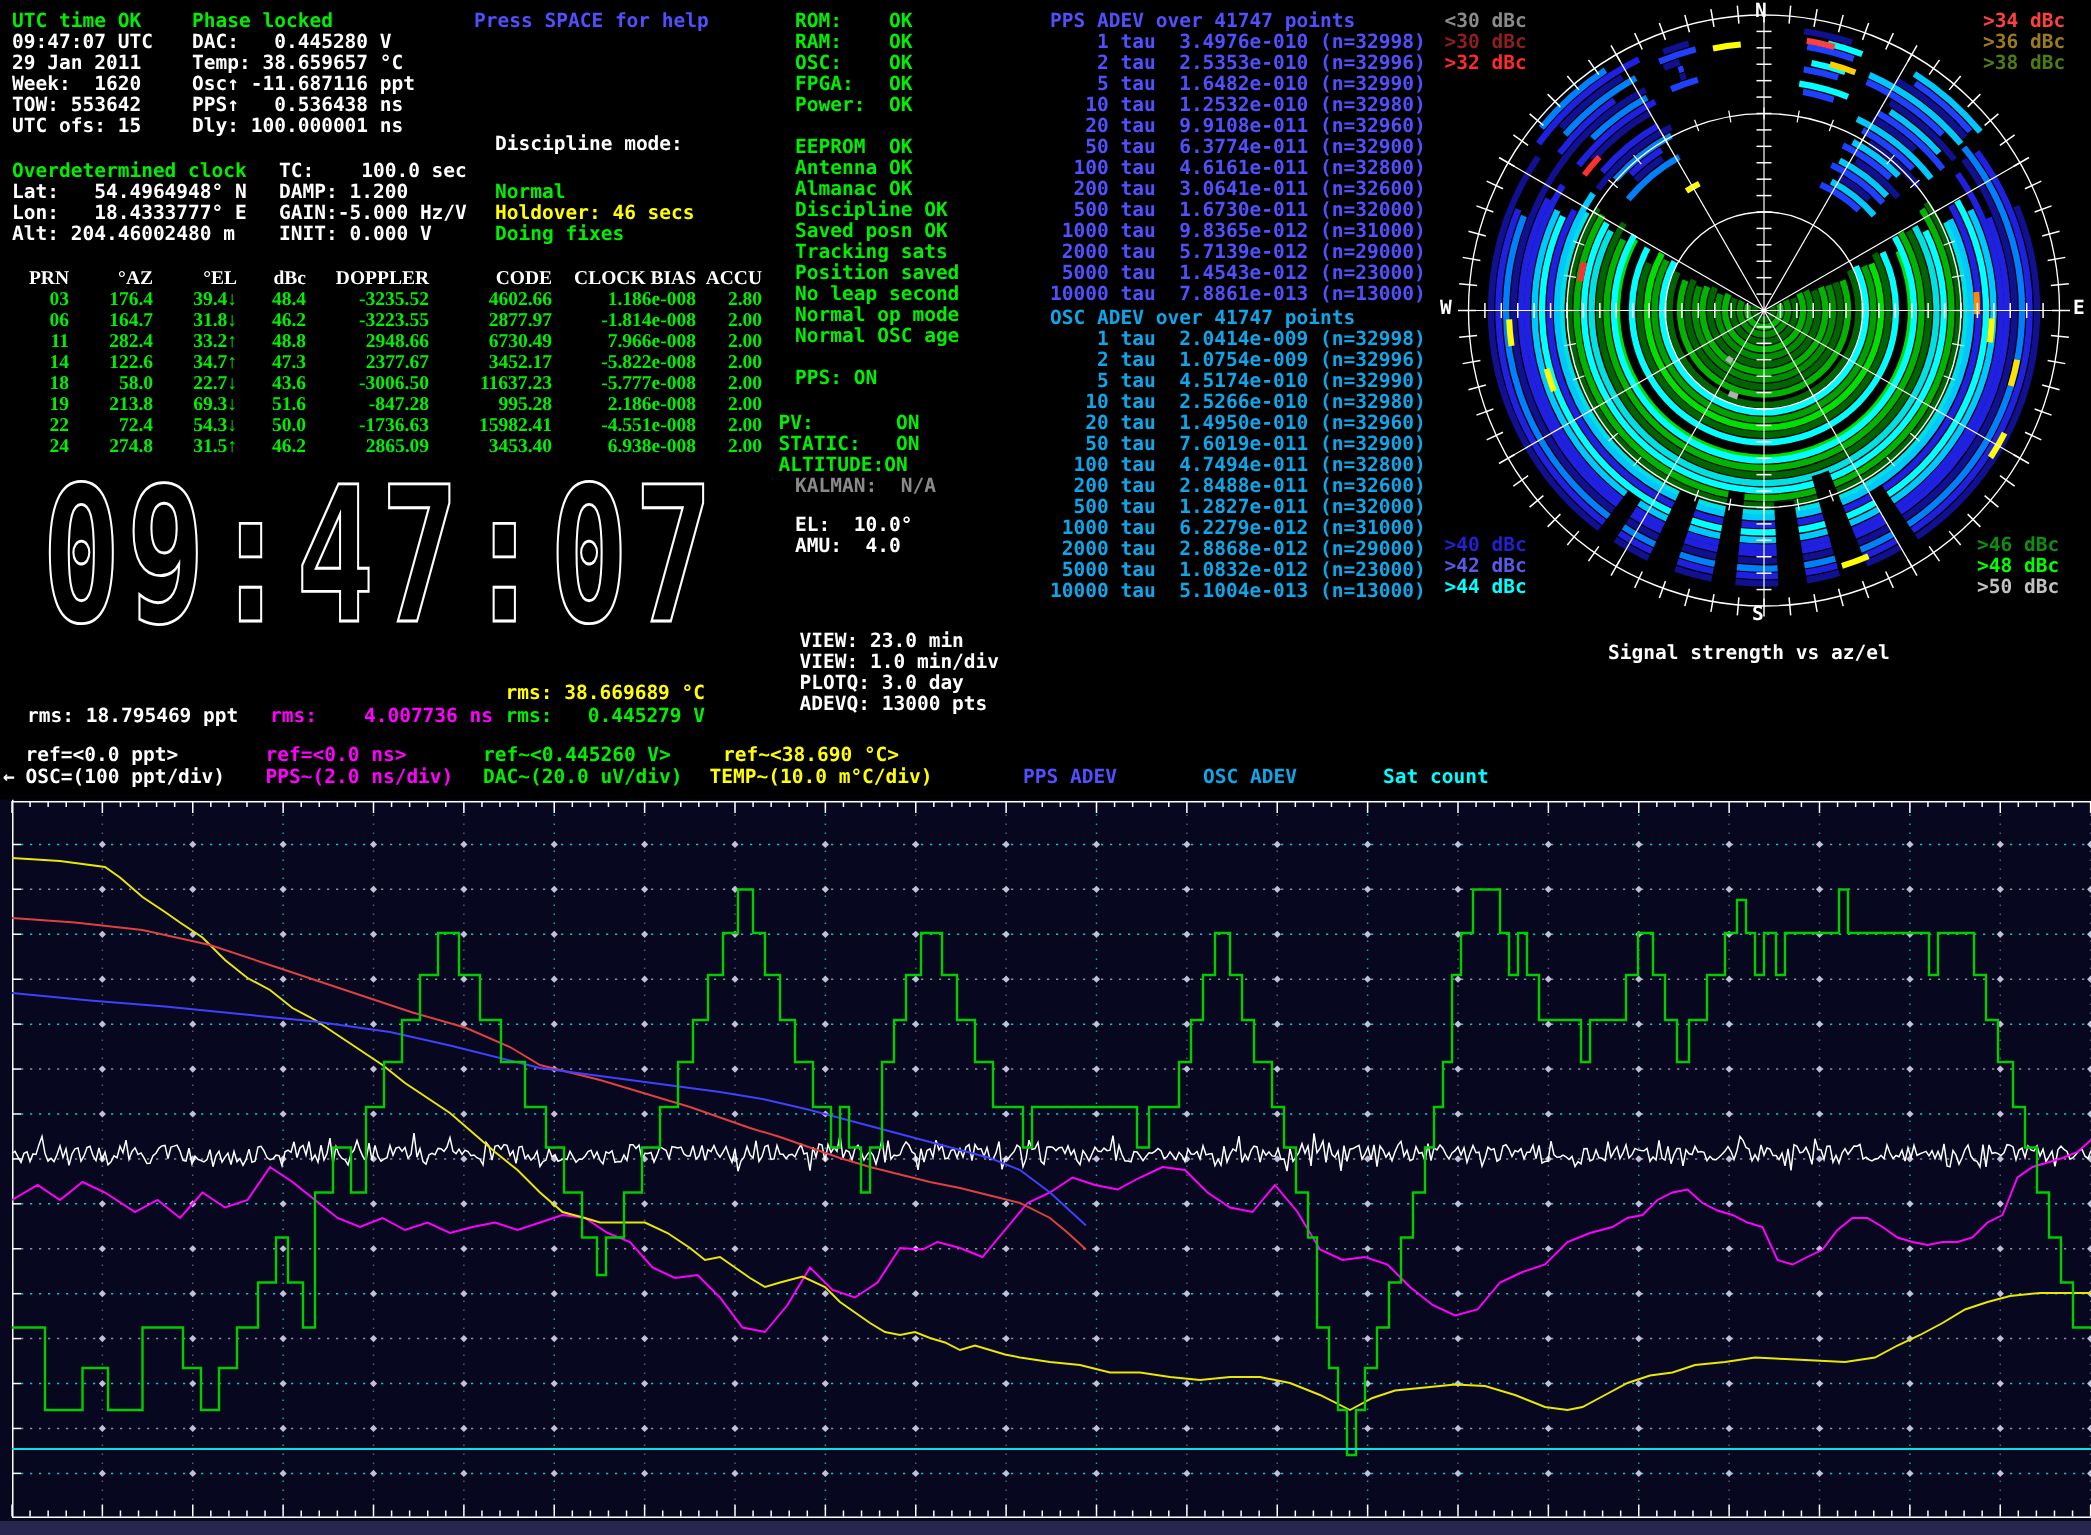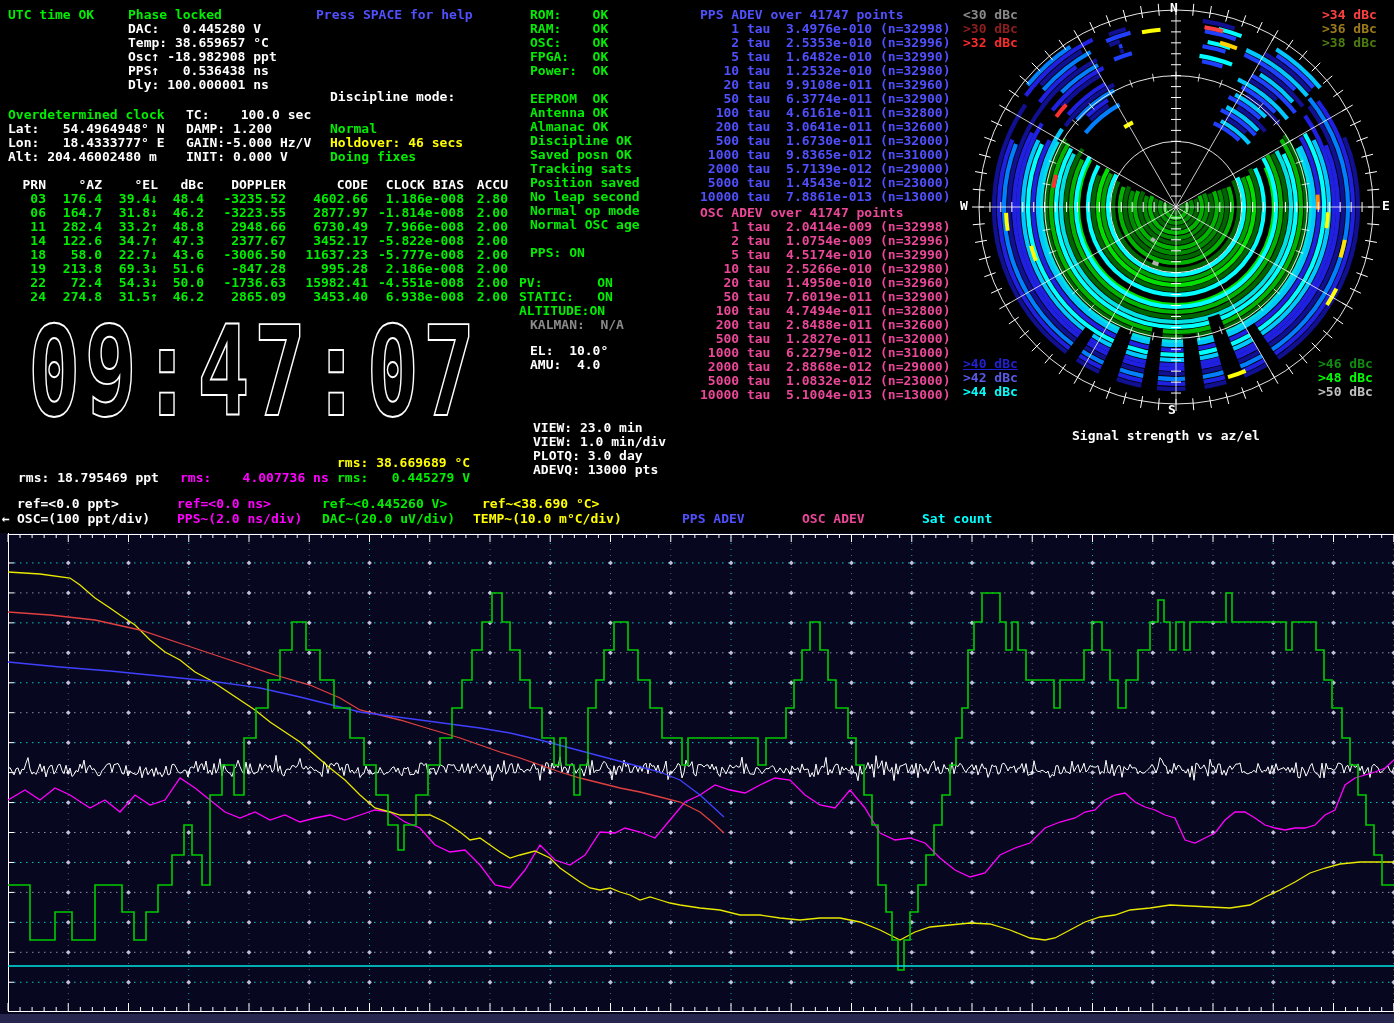--- a/index.html
+++ b/index.html
@@ -1,38 +1,39 @@
 <!DOCTYPE html>
 <html><head>
 <meta charset="utf-8">
 <style>
   html,body{margin:0;padding:0;background:#000;}
   #screen{position:relative;width:1394px;height:1023px;background:#000;overflow:hidden;
           font-family:"DejaVu Sans Mono",monospace;}
   .t{position:absolute;white-space:pre;font:bold 13px/14px "DejaVu Sans Mono",monospace;}
   .blk div{white-space:pre;height:14px;}
-  .c-grn{color:#00ee00}.c-wht{color:#ffffff}.c-blu{color:#5050ff}.c-red{color:#ec4899}
+  .c-grn{color:#00ee00}.c-wht{color:#ffffff}.c-blu{color:#5050ff}.c-red{color:#0ea5e9}
   .c-yel{color:#ffff00}.c-mag{color:#ff00ff}.c-cyn{color:#00ffff}.c-gry{color:#8a8a8a}
   #big-clock{position:absolute;left:28px;top:298px;font:bold 132px "DejaVu Sans Mono",monospace;
      letter-spacing:6px;transform:scale(0.66,0.95);transform-origin:left top;color:#fff;
      -webkit-text-fill-color:transparent;-webkit-text-stroke:2px #ffffff;}
   #chart-wrap{position:absolute;left:0;top:533px;width:1394px;height:490px;background:#07071f;}
   #polar-wrap{position:absolute;left:960px;top:0;width:434px;height:420px;}
-  .satrow{position:relative;height:14px;}
+  .satrow{position:relative;height:14px;font-family:Liberation Serif, serif;}
   .satrow span{display:inline-block;text-align:right;white-space:pre;}
 </style>
 </head>
 <body>
 
 <div id="screen">
 
   <div class="t c-grn" style="left:8px;top:8px">UTC time OK</div>
+  <div class="t c-wht blk" style="left:8px;top:22px"><div>09:47:07 UTC</div><div>29 Jan 2011</div><div>Week:  1620</div><div>TOW: 553642</div><div>UTC ofs: 15</div></div>
 
   <div class="t c-grn" style="left:128px;top:8px">Phase locked</div>
-  <div class="t c-wht blk" style="left:128px;top:22px"><div>DAC:   0.445280 V</div><div>Temp: 38.659657 °C</div><div>Osc↑ -18.982908 ppt</div><div>PPS↑   0.536438 ns</div><div>Dly: 100.000001 ns</div></div>
+  <div class="t c-wht blk" style="left:128px;top:22px"><div>DAC:   0.445280 V</div><div>Temp: 38.659657 °C</div><div>Osc↑ -11.687116 ppt</div><div>PPS↑   0.536438 ns</div><div>Dly: 100.000001 ns</div></div>
 
   <div class="t c-blu" style="left:316px;top:8px">Press SPACE for help</div>
 
   <div class="t c-grn blk" style="left:530px;top:8px"><div>ROM:    OK</div><div>RAM:    OK</div><div>OSC:    OK</div><div>FPGA:   OK</div><div>Power:  OK</div></div>
 
   <div class="t c-blu" style="left:700px;top:8px">PPS ADEV over 41747 points</div>
   <div class="t c-blu blk" style="left:700px;top:22px"><div>    1 tau  3.4976e-010 (n=32998)</div><div>    2 tau  2.5353e-010 (n=32996)</div><div>    5 tau  1.6482e-010 (n=32990)</div><div>   10 tau  1.2532e-010 (n=32980)</div><div>   20 tau  9.9108e-011 (n=32960)</div><div>   50 tau  6.3774e-011 (n=32900)</div><div>  100 tau  4.6161e-011 (n=32800)</div><div>  200 tau  3.0641e-011 (n=32600)</div><div>  500 tau  1.6730e-011 (n=32000)</div><div> 1000 tau  9.8365e-012 (n=31000)</div><div> 2000 tau  5.7139e-012 (n=29000)</div><div> 5000 tau  1.4543e-012 (n=23000)</div><div>10000 tau  7.8861e-013 (n=13000)</div></div>
 
   <div class="t c-red" style="left:700px;top:206px">OSC ADEV over 41747 points</div>
   <div class="t c-red blk" style="left:700px;top:220px"><div>    1 tau  2.0414e-009 (n=32998)</div><div>    2 tau  1.0754e-009 (n=32996)</div><div>    5 tau  4.5174e-010 (n=32990)</div><div>   10 tau  2.5266e-010 (n=32980)</div><div>   20 tau  1.4950e-010 (n=32960)</div><div>   50 tau  7.6019e-011 (n=32900)</div><div>  100 tau  4.7494e-011 (n=32800)</div><div>  200 tau  2.8488e-011 (n=32600)</div><div>  500 tau  1.2827e-011 (n=32000)</div><div> 1000 tau  6.2279e-012 (n=31000)</div><div> 2000 tau  2.8868e-012 (n=29000)</div><div> 5000 tau  1.0832e-012 (n=23000)</div><div>10000 tau  5.1004e-013 (n=13000)</div></div>
@@ -377,21 +378,21 @@
         <line x1="989.9444444444445" y1="202" x2="989.9444444444445" y2="212" stroke="#fff" stroke-width="1"></line>
         <line x1="1362.0555555555557" y1="202" x2="1362.0555555555557" y2="212" stroke="#fff" stroke-width="1"></line>
       </svg>
   </div>
   <div class="t c-wht" style="left:1170px;top:1px">N</div>
   <div class="t c-wht" style="left:1168px;top:403px">S</div>
   <div class="t c-wht" style="left:1382px;top:199px">E</div>
   <div class="t c-wht" style="left:960px;top:199px">W</div>
   <div class="t" id="leg-tl" style="left:963px;top:8px"><div style="color: rgb(138, 138, 138); height: 14px; white-space: pre;">&lt;30 dBc</div><div style="color: rgb(143, 31, 31); height: 14px; white-space: pre;">&gt;30 dBc</div><div style="color: rgb(255, 42, 42); height: 14px; white-space: pre;">&gt;32 dBc</div></div>
   <div class="t" id="leg-tr" style="left:1322px;top:8px"><div style="color: rgb(255, 64, 64); height: 14px; white-space: pre;">&gt;34 dBc</div><div style="color: rgb(155, 123, 27); height: 14px; white-space: pre;">&gt;36 dBc</div><div style="color: #4d7c0f; height: 14px; white-space: pre;">&gt;38 dBc</div></div>
-  <div class="t" id="leg-bl" style="left:963px;top:357px"><div style="color: rgb(33, 33, 207); height: 14px; white-space: pre; text-decoration: underline;">&gt;40 dBc</div><div style="color: rgb(90, 90, 232); height: 14px; white-space: pre;">&gt;42 dBc</div><div style="color: rgb(0, 255, 255); height: 14px; white-space: pre;">&gt;44 dBc</div></div>
+  <div class="t" id="leg-bl" style="left:963px;top:357px"><div style="color: rgb(33, 33, 207); height: 14px; white-space: pre;">&gt;40 dBc</div><div style="color: rgb(90, 90, 232); height: 14px; white-space: pre;">&gt;42 dBc</div><div style="color: rgb(0, 255, 255); height: 14px; white-space: pre;">&gt;44 dBc</div></div>
   <div class="t" id="leg-br" style="left:1318px;top:357px"><div style="color: rgb(15, 141, 15); height: 14px; white-space: pre;">&gt;46 dBc</div><div style="color: rgb(0, 255, 0); height: 14px; white-space: pre;">&gt;48 dBc</div><div style="color: rgb(192, 192, 192); height: 14px; white-space: pre;">&gt;50 dBc</div></div>
   <div class="t c-wht" style="left:1072px;top:429px">Signal strength vs az/el</div>
 
   <div id="chart-wrap">
     <svg id="chart-svg" width="1394" height="490" viewBox="0 533 1394 490">
         <line x1="68.25" y1="537" x2="68.25" y2="1010" stroke="#5a5a7a" stroke-width="1" stroke-dasharray="1 5"></line>
         <line x1="128.5" y1="537" x2="128.5" y2="1010" stroke="#5a5a7a" stroke-width="1" stroke-dasharray="1 5"></line>
         <line x1="188.75" y1="537" x2="188.75" y2="1010" stroke="#00b0b0" stroke-width="1" stroke-dasharray="1 5"></line>
         <line x1="249" y1="537" x2="249" y2="1010" stroke="#5a5a7a" stroke-width="1" stroke-dasharray="1 5"></line>
         <line x1="309.25" y1="537" x2="309.25" y2="1010" stroke="#5a5a7a" stroke-width="1" stroke-dasharray="1 5"></line>

